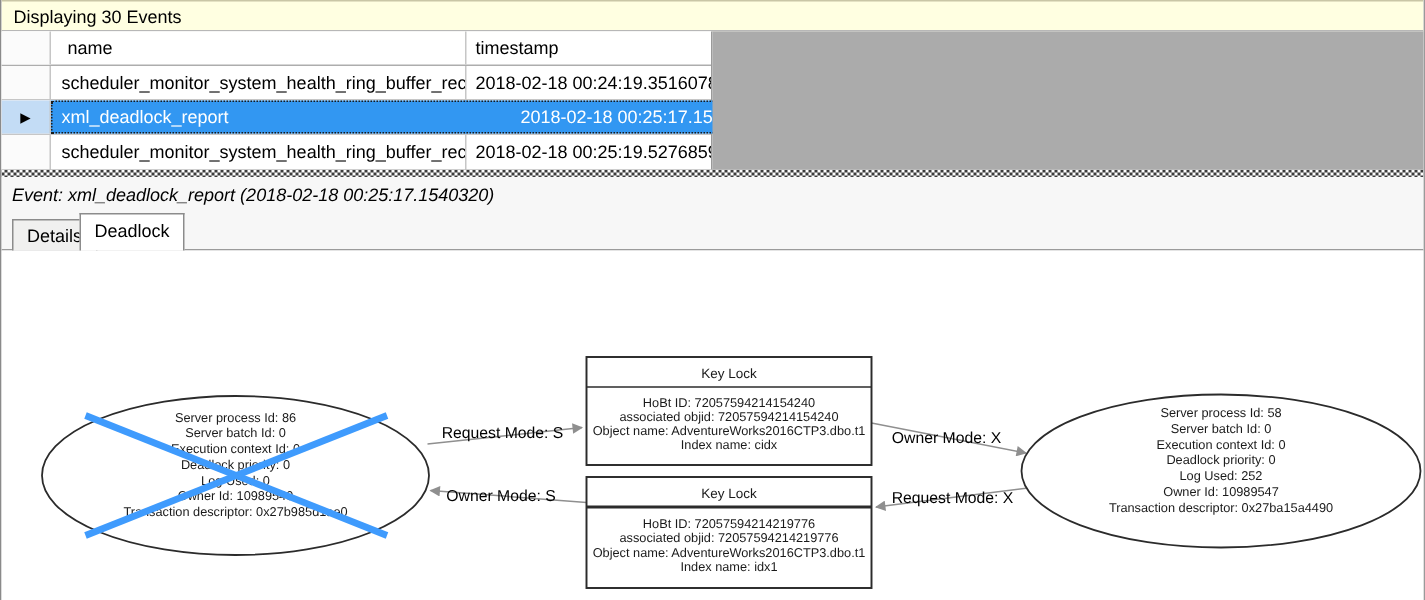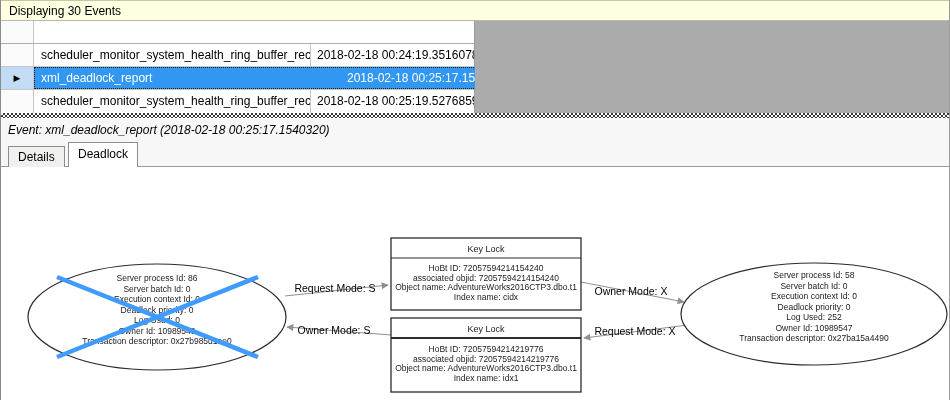--- a/index.html
+++ b/index.html
@@ -42,21 +42,21 @@
 
   
   .lower { position:absolute; top:118px; left:0; right:0; bottom:0; background:#f7f7f7; }
   .event-label { font-size:12px; color:#000; padding:5px 0 0 7px; height:24px;font-style:italic; }
 
   .tabstrip { position:relative; height:25px; }
   .tabline { position:absolute; left:0; right:0; bottom:0; height:1px; background:#9b9b9b; }
   .tab { position:absolute; border:1px solid #8c8c8c; border-bottom:none; background:#f0f0ef;
          font-size:12px; color:#000; padding:0 9px; cursor:default; }
   .tab-details  { top:4px; height:21px; line-height:20px; left:7px; z-index:1; }
-  .tab-deadlock { top:0; height:25px; line-height:23px; left:67px; background:#fff; z-index:2; }
+  .tab-deadlock { top:0; height:25px; line-height:23px; left:52px; background:#fff; z-index:2; }
 
   .content { position:absolute; top:167px; left:0; right:0; bottom:0; background:#fff; }
   svg text { font-family:"Liberation Sans", sans-serif; }
   .node-text { font-size:8.5px; fill:#1a1a1a; }
   .rect-title { font-size:9px; fill:#1a1a1a; }
   .edge-label { font-size:10.5px; fill:#000; }
 </style>
 </head>
 <body>
 
@@ -64,20 +64,24 @@
 
   <div class="top-artifact"></div>
 
   <div class="info-bar">
     <span>Displaying 30 Events</span>
   </div>
 
   <div class="grid">
     <div class="grid-row header">
       <div class="cell cell-sel"></div>
+      <div class="row-body">
+        <div class="cell cell-name">name</div>
+        <div class="cell cell-ts">timestamp</div>
+      </div>
     </div>
 
     <div class="grid-row">
       <div class="cell cell-sel"></div>
       <div class="row-body">
         <div class="cell cell-name">scheduler_monitor_system_health_ring_buffer_recorded</div>
         <div class="cell cell-ts">2018-02-18 00:24:19.3516078</div>
       </div>
     </div>
 

